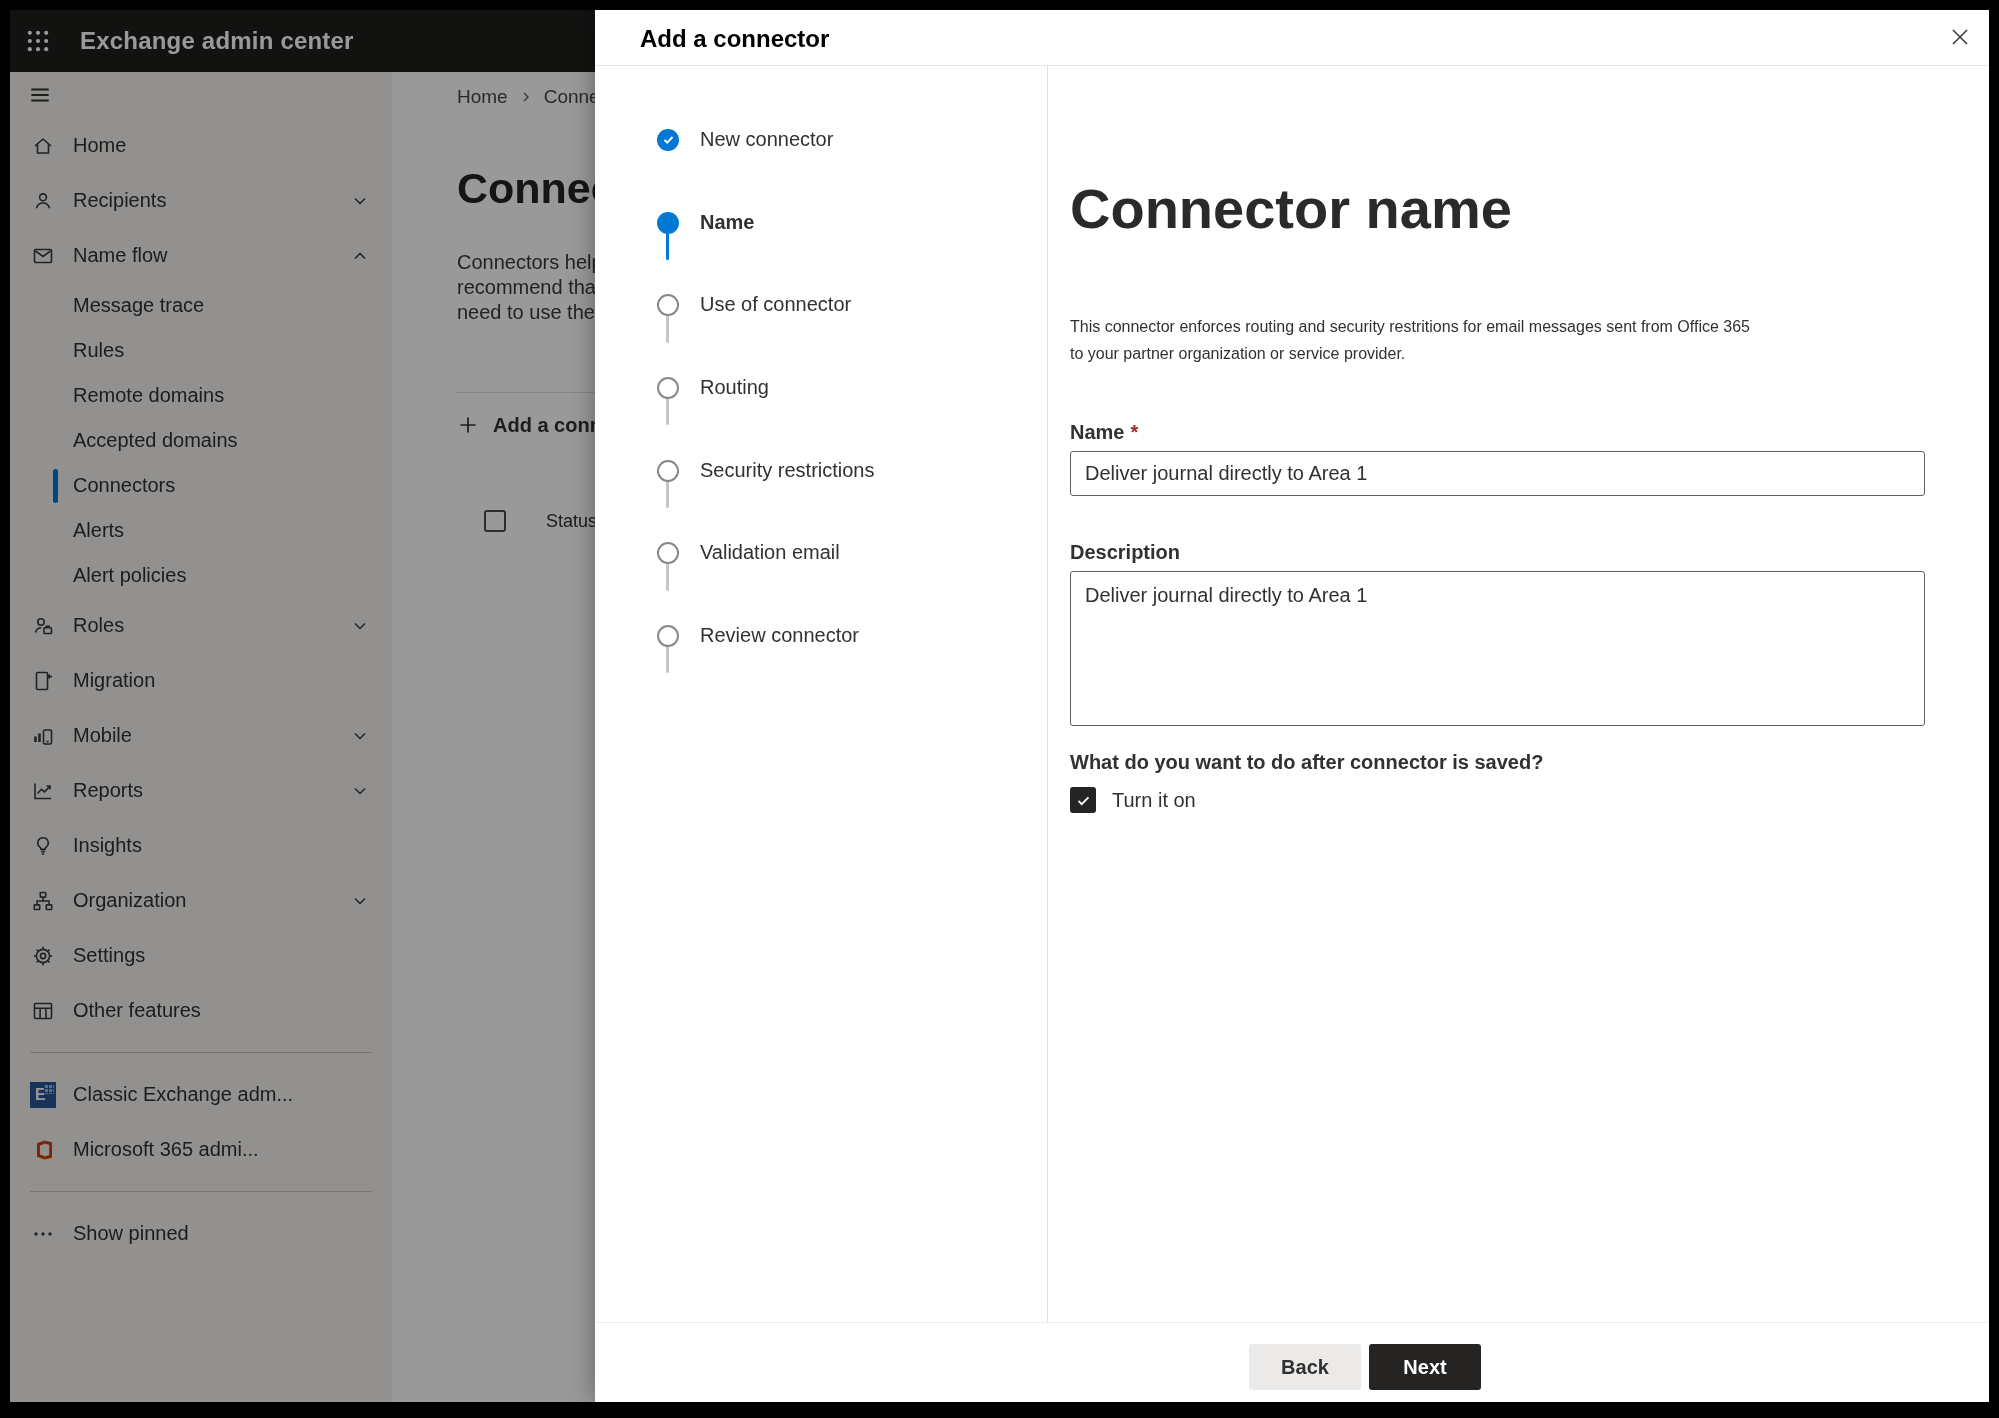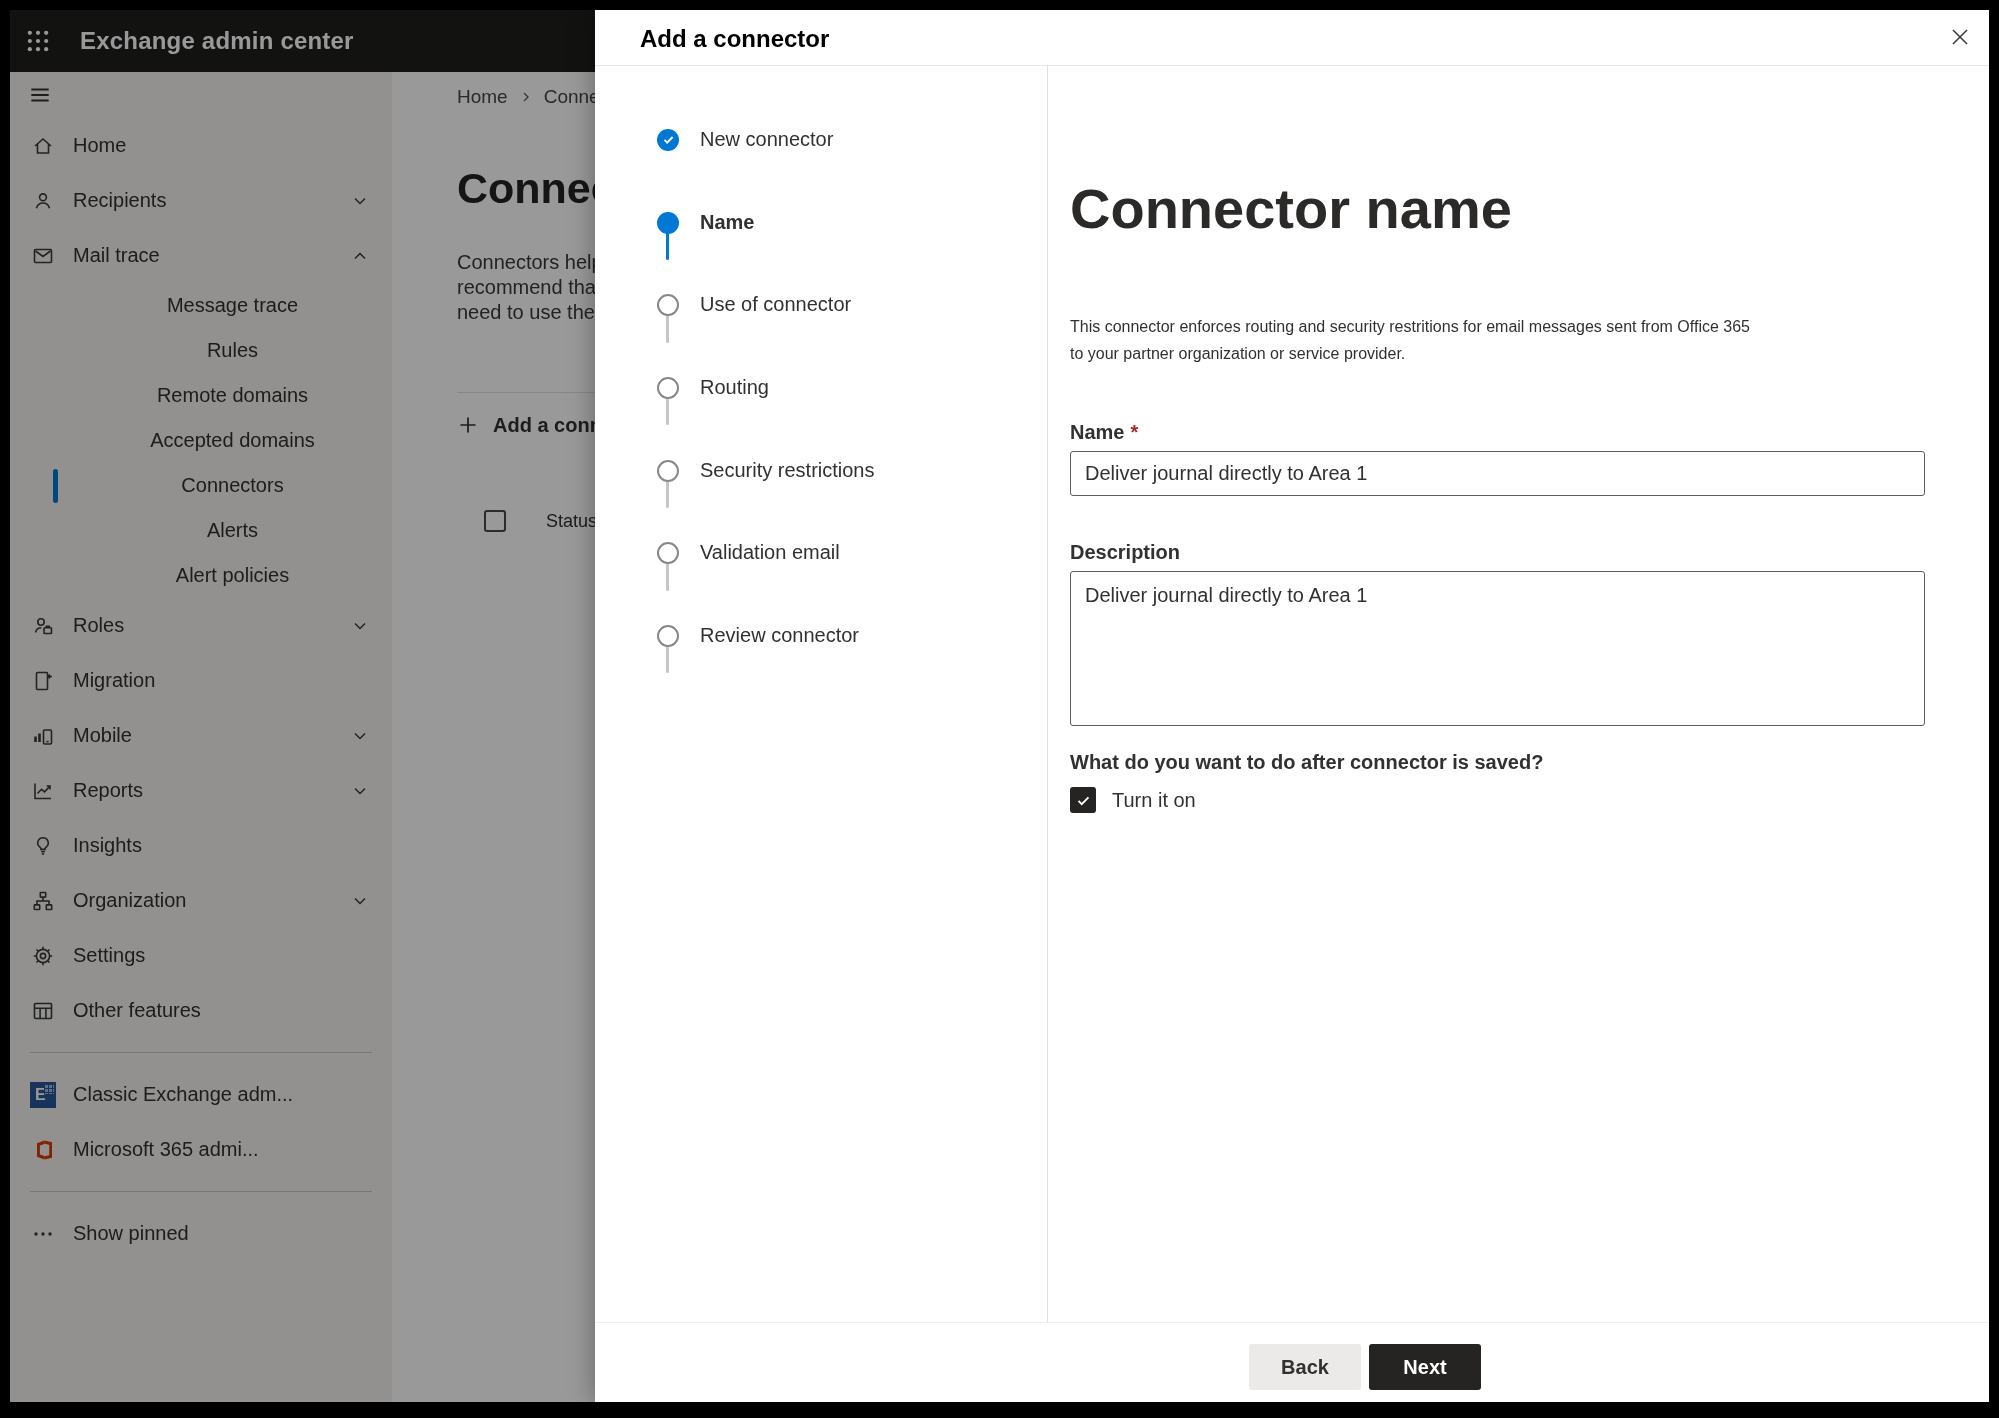--- a/index.html
+++ b/index.html
@@ -13,21 +13,21 @@
 
   
   .header{position:absolute;left:0;top:0;right:0;height:62px;background:var(--header-bg);display:flex;align-items:center;}
   .waffle{width:56px;height:62px;display:flex;align-items:center;justify-content:center;background:transparent;border:none;cursor:pointer;}
   .app-title{color:#fff;font-size:24px;font-weight:600;letter-spacing:.2px;margin-left:14px;}
 
   
   .sidebar{position:absolute;left:0;top:62px;width:382px;bottom:0;background:#f3f2f1;overflow:hidden;}
   .burger{height:46px;display:flex;align-items:center;padding-left:17px;background:transparent;border:none;width:100%;cursor:pointer;}
   .nav-item{position:relative;height:55px;display:flex;align-items:center;padding-left:20px;cursor:pointer;}
-  .nav-item.sub{height:45px;padding-left:63px;justify-content:center;}
+  .nav-item.sub{height:45px;padding-left:63px;}
   .nav-item .nav-icon{width:26px;height:26px;display:flex;align-items:center;justify-content:center;}
   .nav-item .nav-label{margin-left:17px;font-size:20px;color:#323130;white-space:nowrap;}
   .nav-item.sub .nav-label{margin-left:0;}
   .nav-item .chev{position:absolute;right:22px;top:50%;transform:translateY(-50%);}
   .sel-bar{position:absolute;left:43px;top:50%;transform:translateY(-50%);width:5px;height:34px;border-radius:3px;background:var(--accent);}
   .nav-div{height:1px;background:#c8c6c4;margin:14px 20px 14px 20px;}
   .brand{width:26px;height:26px;position:relative;display:inline-block;}
   .brand.exch{background:var(--exchange-brand);}
   .brand.exch .e{position:absolute;left:5px;top:4px;color:#fff;font-weight:700;font-size:16px;}
   .brand.exch .corner{position:absolute;right:2px;top:2px;width:10px;height:10px;background:#9db6d8;
@@ -150,21 +150,21 @@
           </span>
       </div>
 
       <div class="nav-item">
         <span class="nav-icon">
           <svg width="24" height="24" viewBox="0 0 24 24" stroke="#3b3a39" stroke-width="1.6" fill="none">
               <rect x="3.5" y="5.5" width="17" height="13" rx="1"></rect>
               <path d="M4.5 7l7.5 5.5L19.5 7"></path>
             </svg>
           </span>
-        <span class="nav-label">Mail trace</span>
+        <span class="nav-label">Name flow</span>
         <span class="chev">
           <svg width="20" height="20" viewBox="0 0 24 24" stroke="#3b3a39" stroke-width="1.8" fill="none">
               <path d="M6 15l6-6 6 6"></path>
             </svg>
           </span>
       </div>
 
       <div class="nav-item sub">
         <span class="nav-label">Message trace</span>
         </div>

